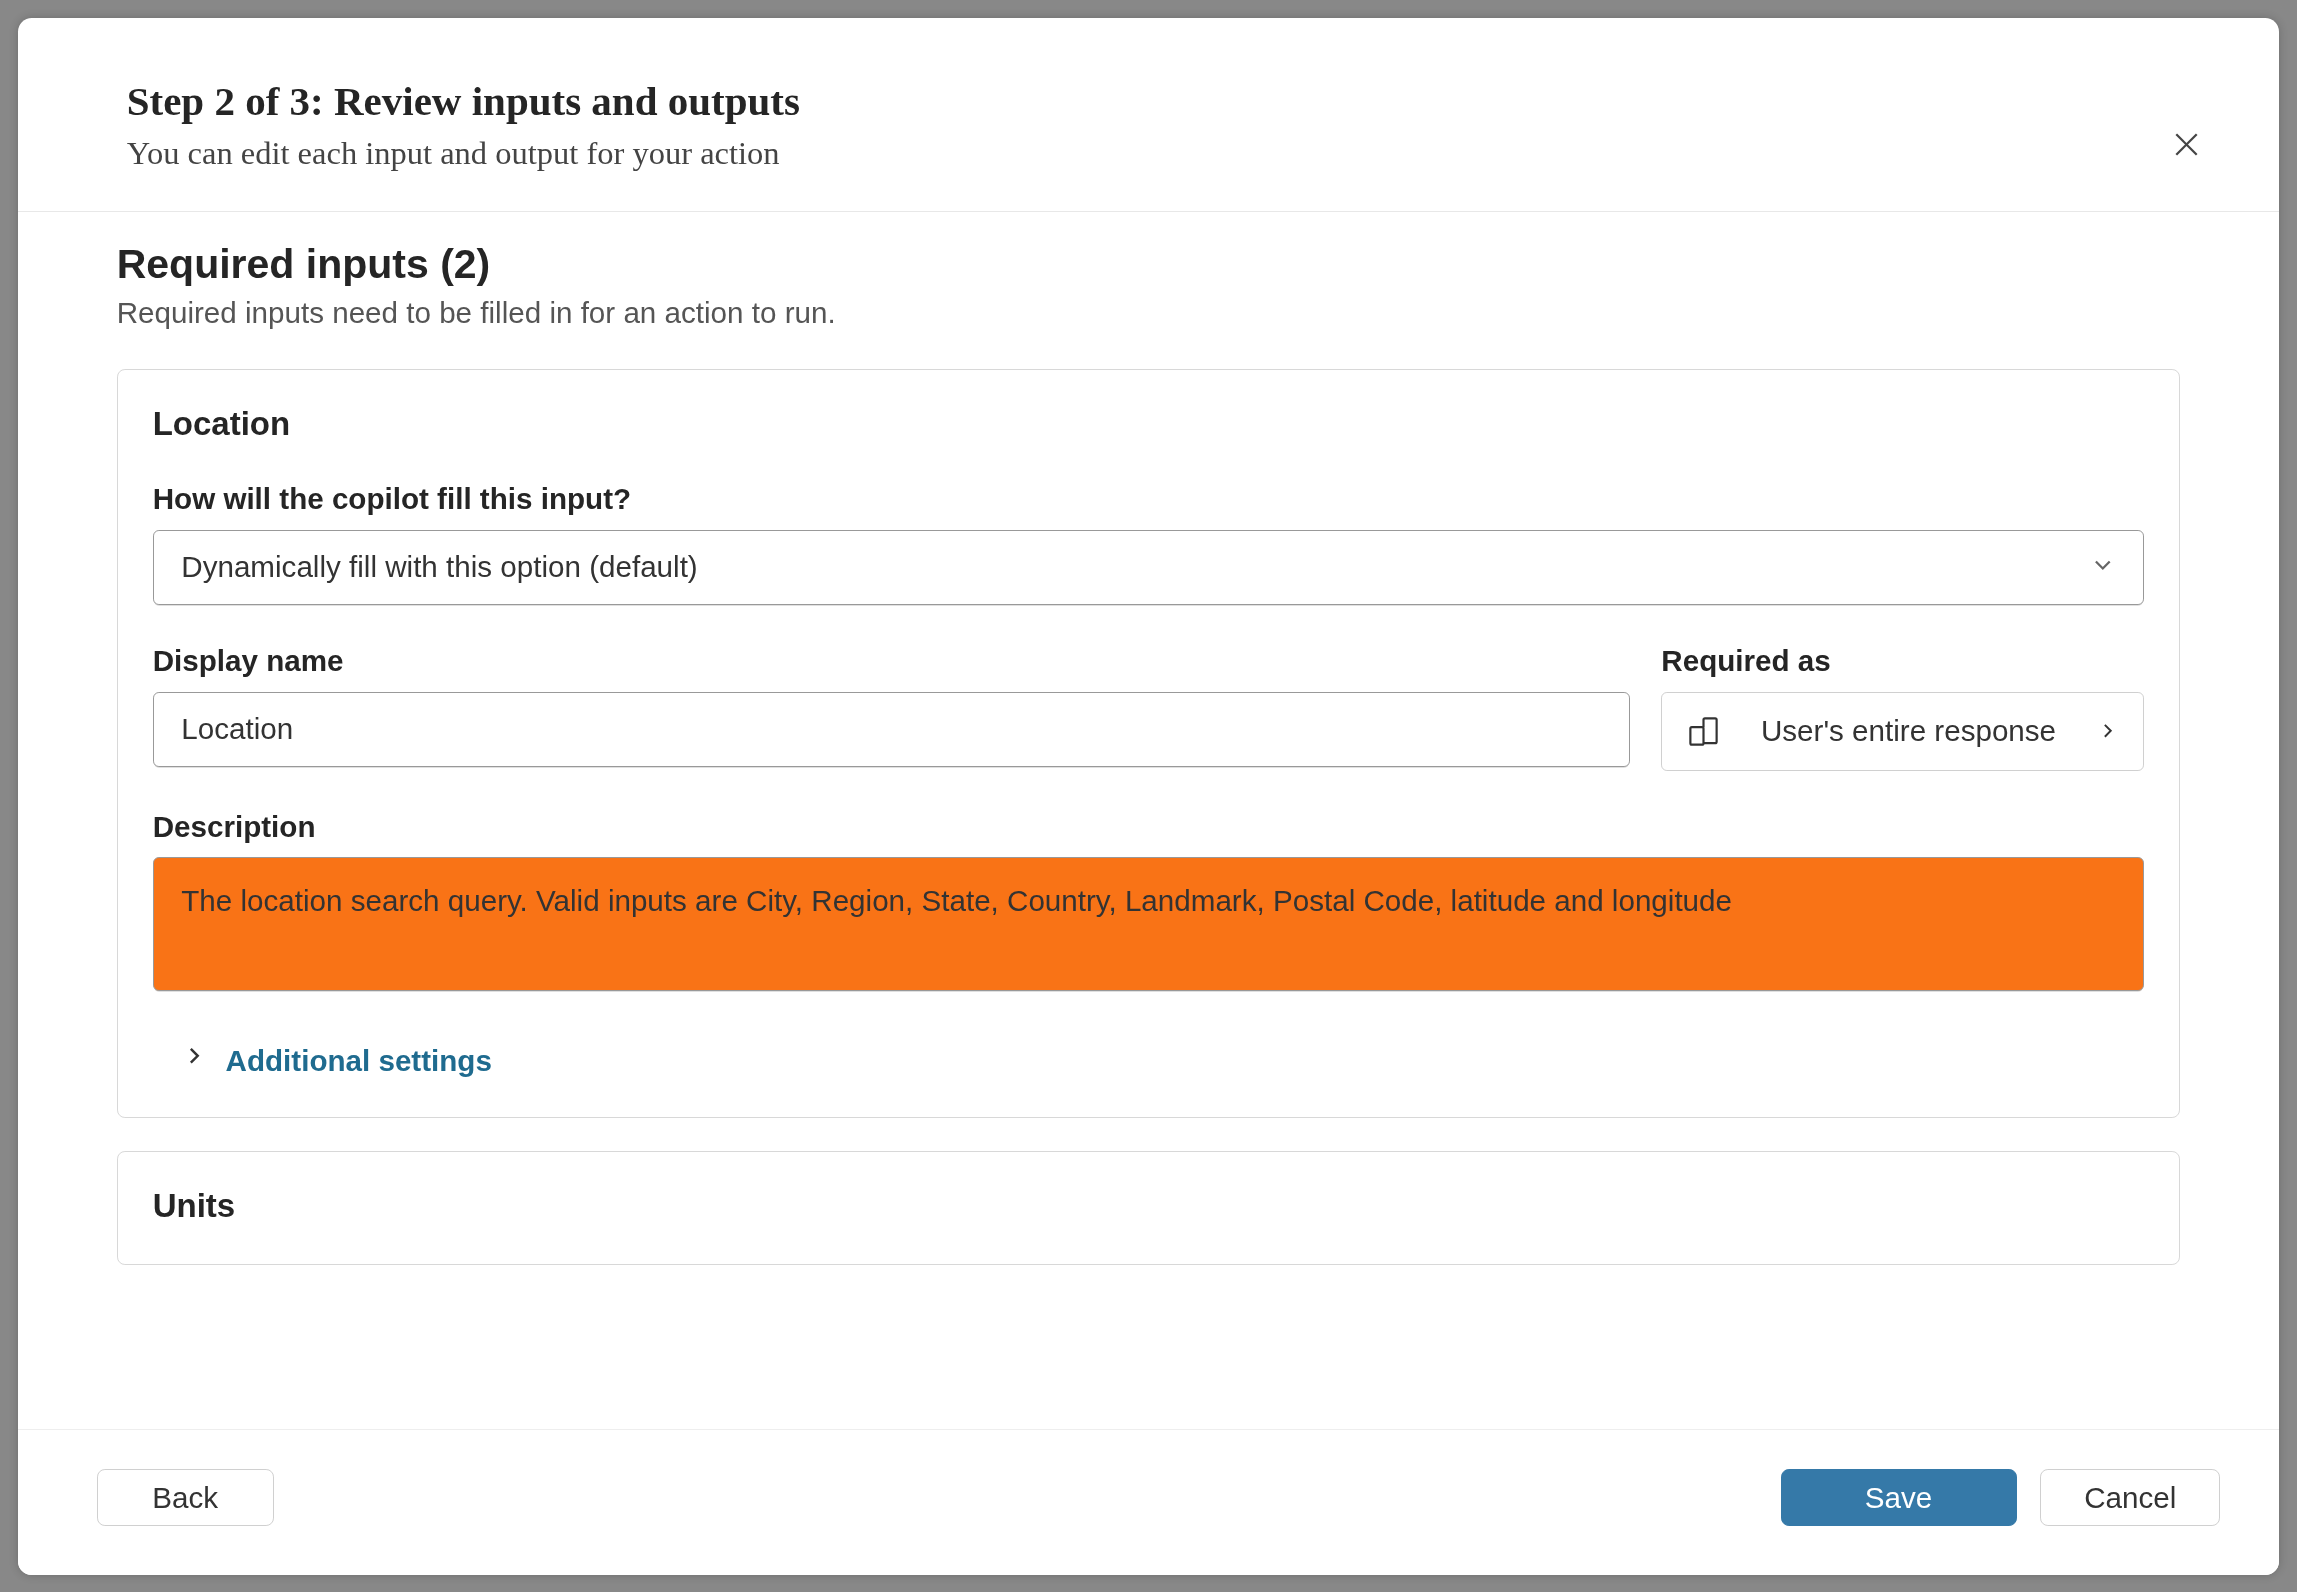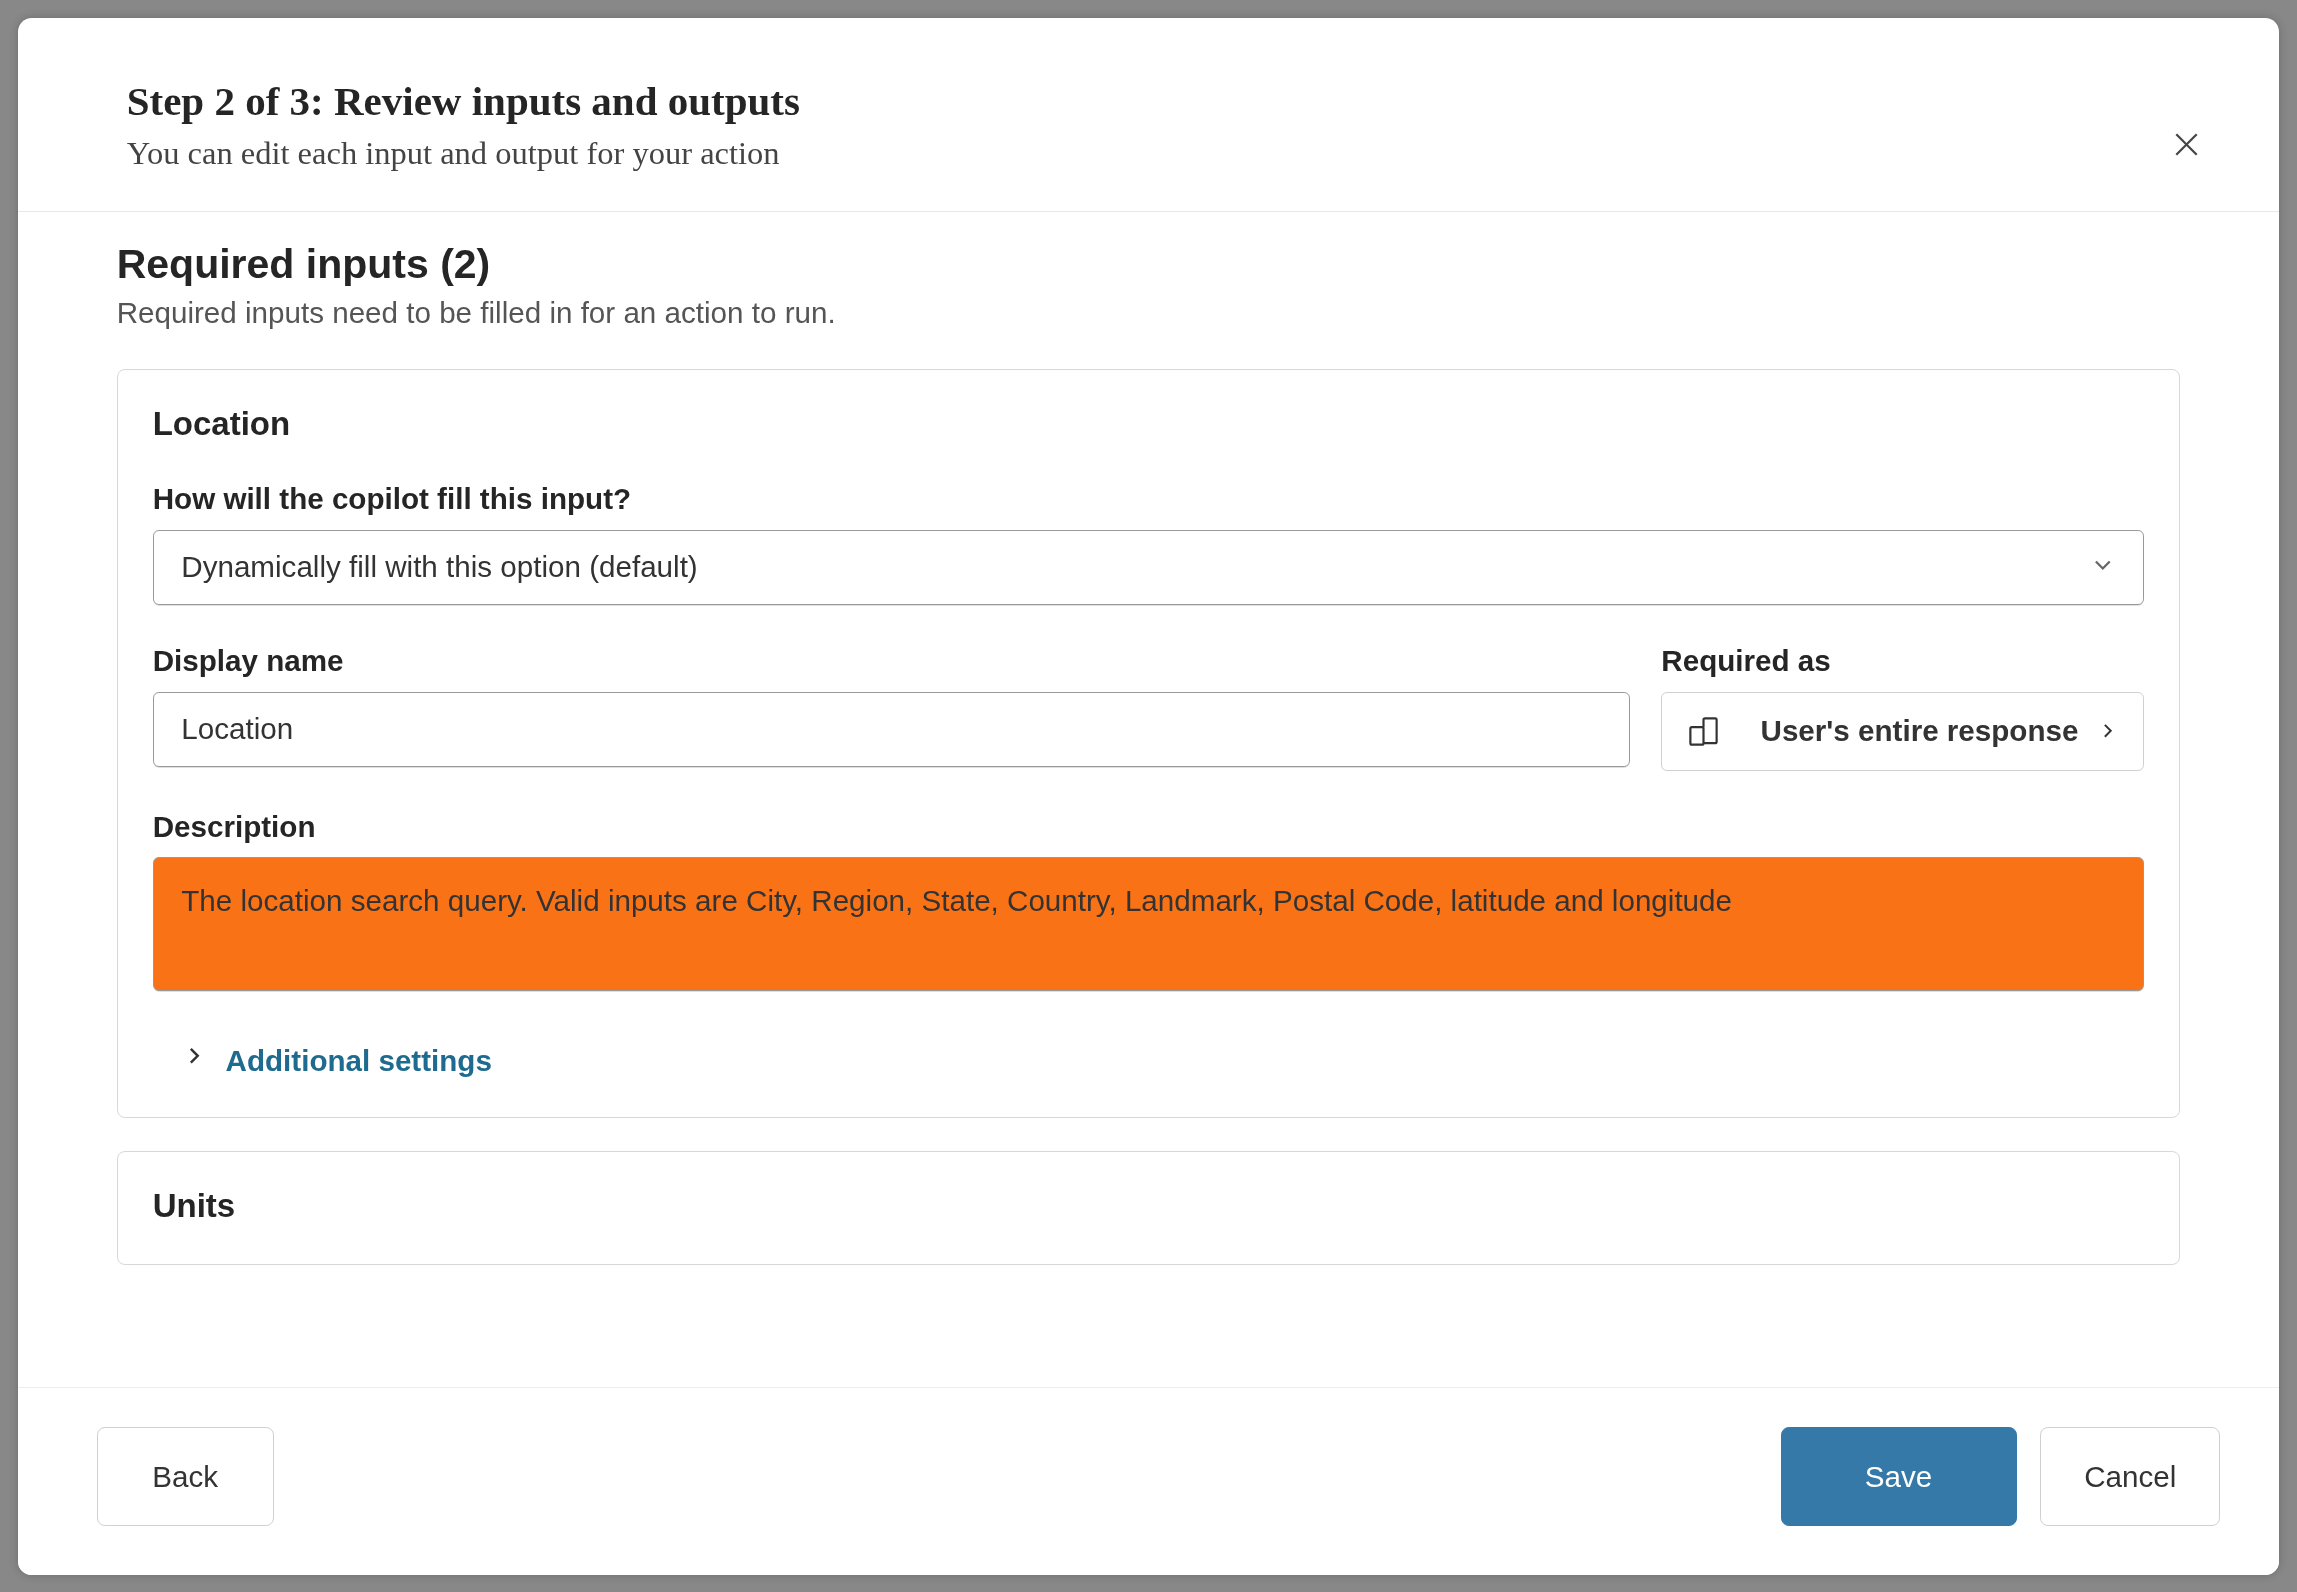--- a/index.html
+++ b/index.html
@@ -186,22 +186,21 @@
       align-items: center;
       padding: 0 23.6px;
       gap: 17.7px;
       cursor: pointer;
       font-size: 29.6px;
       color: #333;
     }
 
     .identify-btn .flex1 {
       flex: 1;
-      text-align: right;
-      font-weight: bold;
+      text-align: center;
     }
 
     .identify-btn svg {
       flex-shrink: 0;
     }
 
     .textarea-input {
       width: 100%;
       height: 134px;
       border: 1px solid #999;
@@ -242,21 +241,21 @@
       gap: 23.6px;
       background: #fff;
       flex-shrink: 0;
     }
 
     .footer-spacer {
       flex: 1;
     }
 
     .btn {
-      height: 99px;
+      height: 57px;
       padding: 0 43px;
       border-radius: 7.9px;
       font-size: 29.6px;
       font-family: inherit;
       cursor: pointer;
       display: inline-flex;
       align-items: center;
       justify-content: center;
       min-width: 177px;
     }

